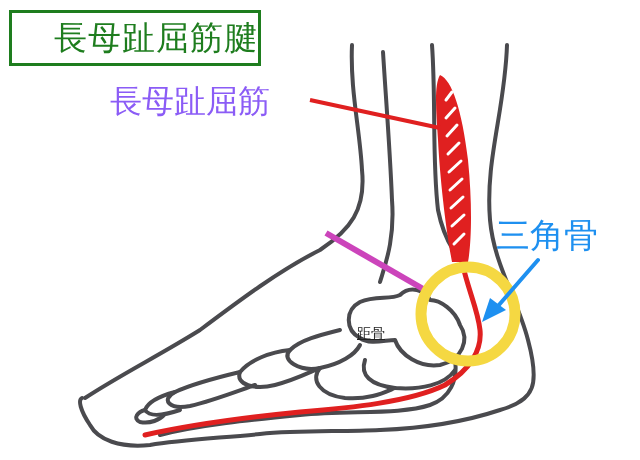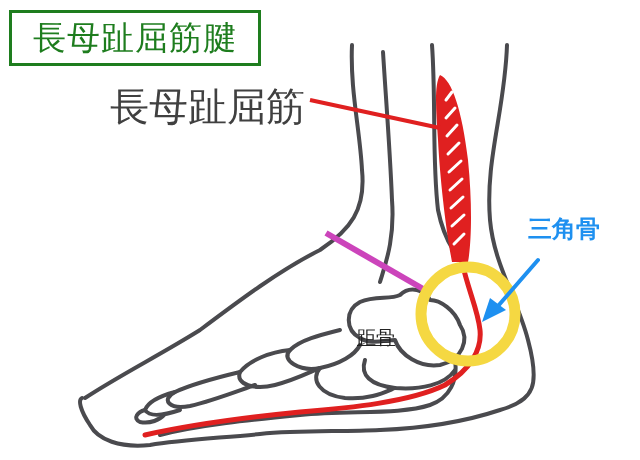--- a/index.html
+++ b/index.html
@@ -1,28 +1,28 @@
 <!DOCTYPE html>
 <html><head>
 <meta charset="utf-8">
 <style>
   html, body { margin: 0; padding: 0; background: #ffffff; }
   body { width: 640px; height: 460px; position: relative; overflow: hidden;
          font-family: "DejaVu Sans", sans-serif; }
   .title-box {
     position: absolute; left: 9px; top: 10px; width: 252px; height: 56px;
     border: 3px solid #1e7d1e; box-sizing: border-box;
-    display: flex; align-items: center; justify-content: center;
+    display: flex; align-items: center; justify-content: flex-end;
   }
   .title-text { color: #1e7d1e; font-size: 33px; letter-spacing: 1px; }
   .label { position: absolute; white-space: nowrap; }
-  .label-muscle { left: 110px; top: 80px; color: #404040; font-size: 39px; }
+  .label-muscle { left: 110px; top: 80px; color: #8b5cf6; font-size: 32px; }
   .label-rub { left: 64px; top: 188px; color: #ff22dd; font-size: 34px; line-height: 40px; }
-  .label-trigonum { left: 528px; top: 213px; color: #1e90f0; font-size: 24px; font-weight: bold; }
-  .label-talus { left: 357px; top: 325px; color: #222; font-size: 19px; text-decoration: underline; }
+  .label-trigonum { left: 496px; top: 213px; color: #1e90f0; font-size: 34px; }
+  .label-talus { left: 357px; top: 325px; color: #222; font-size: 14px; text-decoration: underline; }
   svg.art { position: absolute; left: 0; top: 0; }
 </style>
 </head>
 <body>
 
 <svg class="art" width="640" height="460" viewBox="0 0 640 460">
   <g fill="none" stroke="#4a4a4e" stroke-width="4" stroke-linecap="round" stroke-linejoin="round">
 
     <path d="M352,45 C350,90 360,130 362,170 C366,210 350,230 320,250 C280,270 240,300 200,330 C160,355 120,375 85,398"></path>
 

